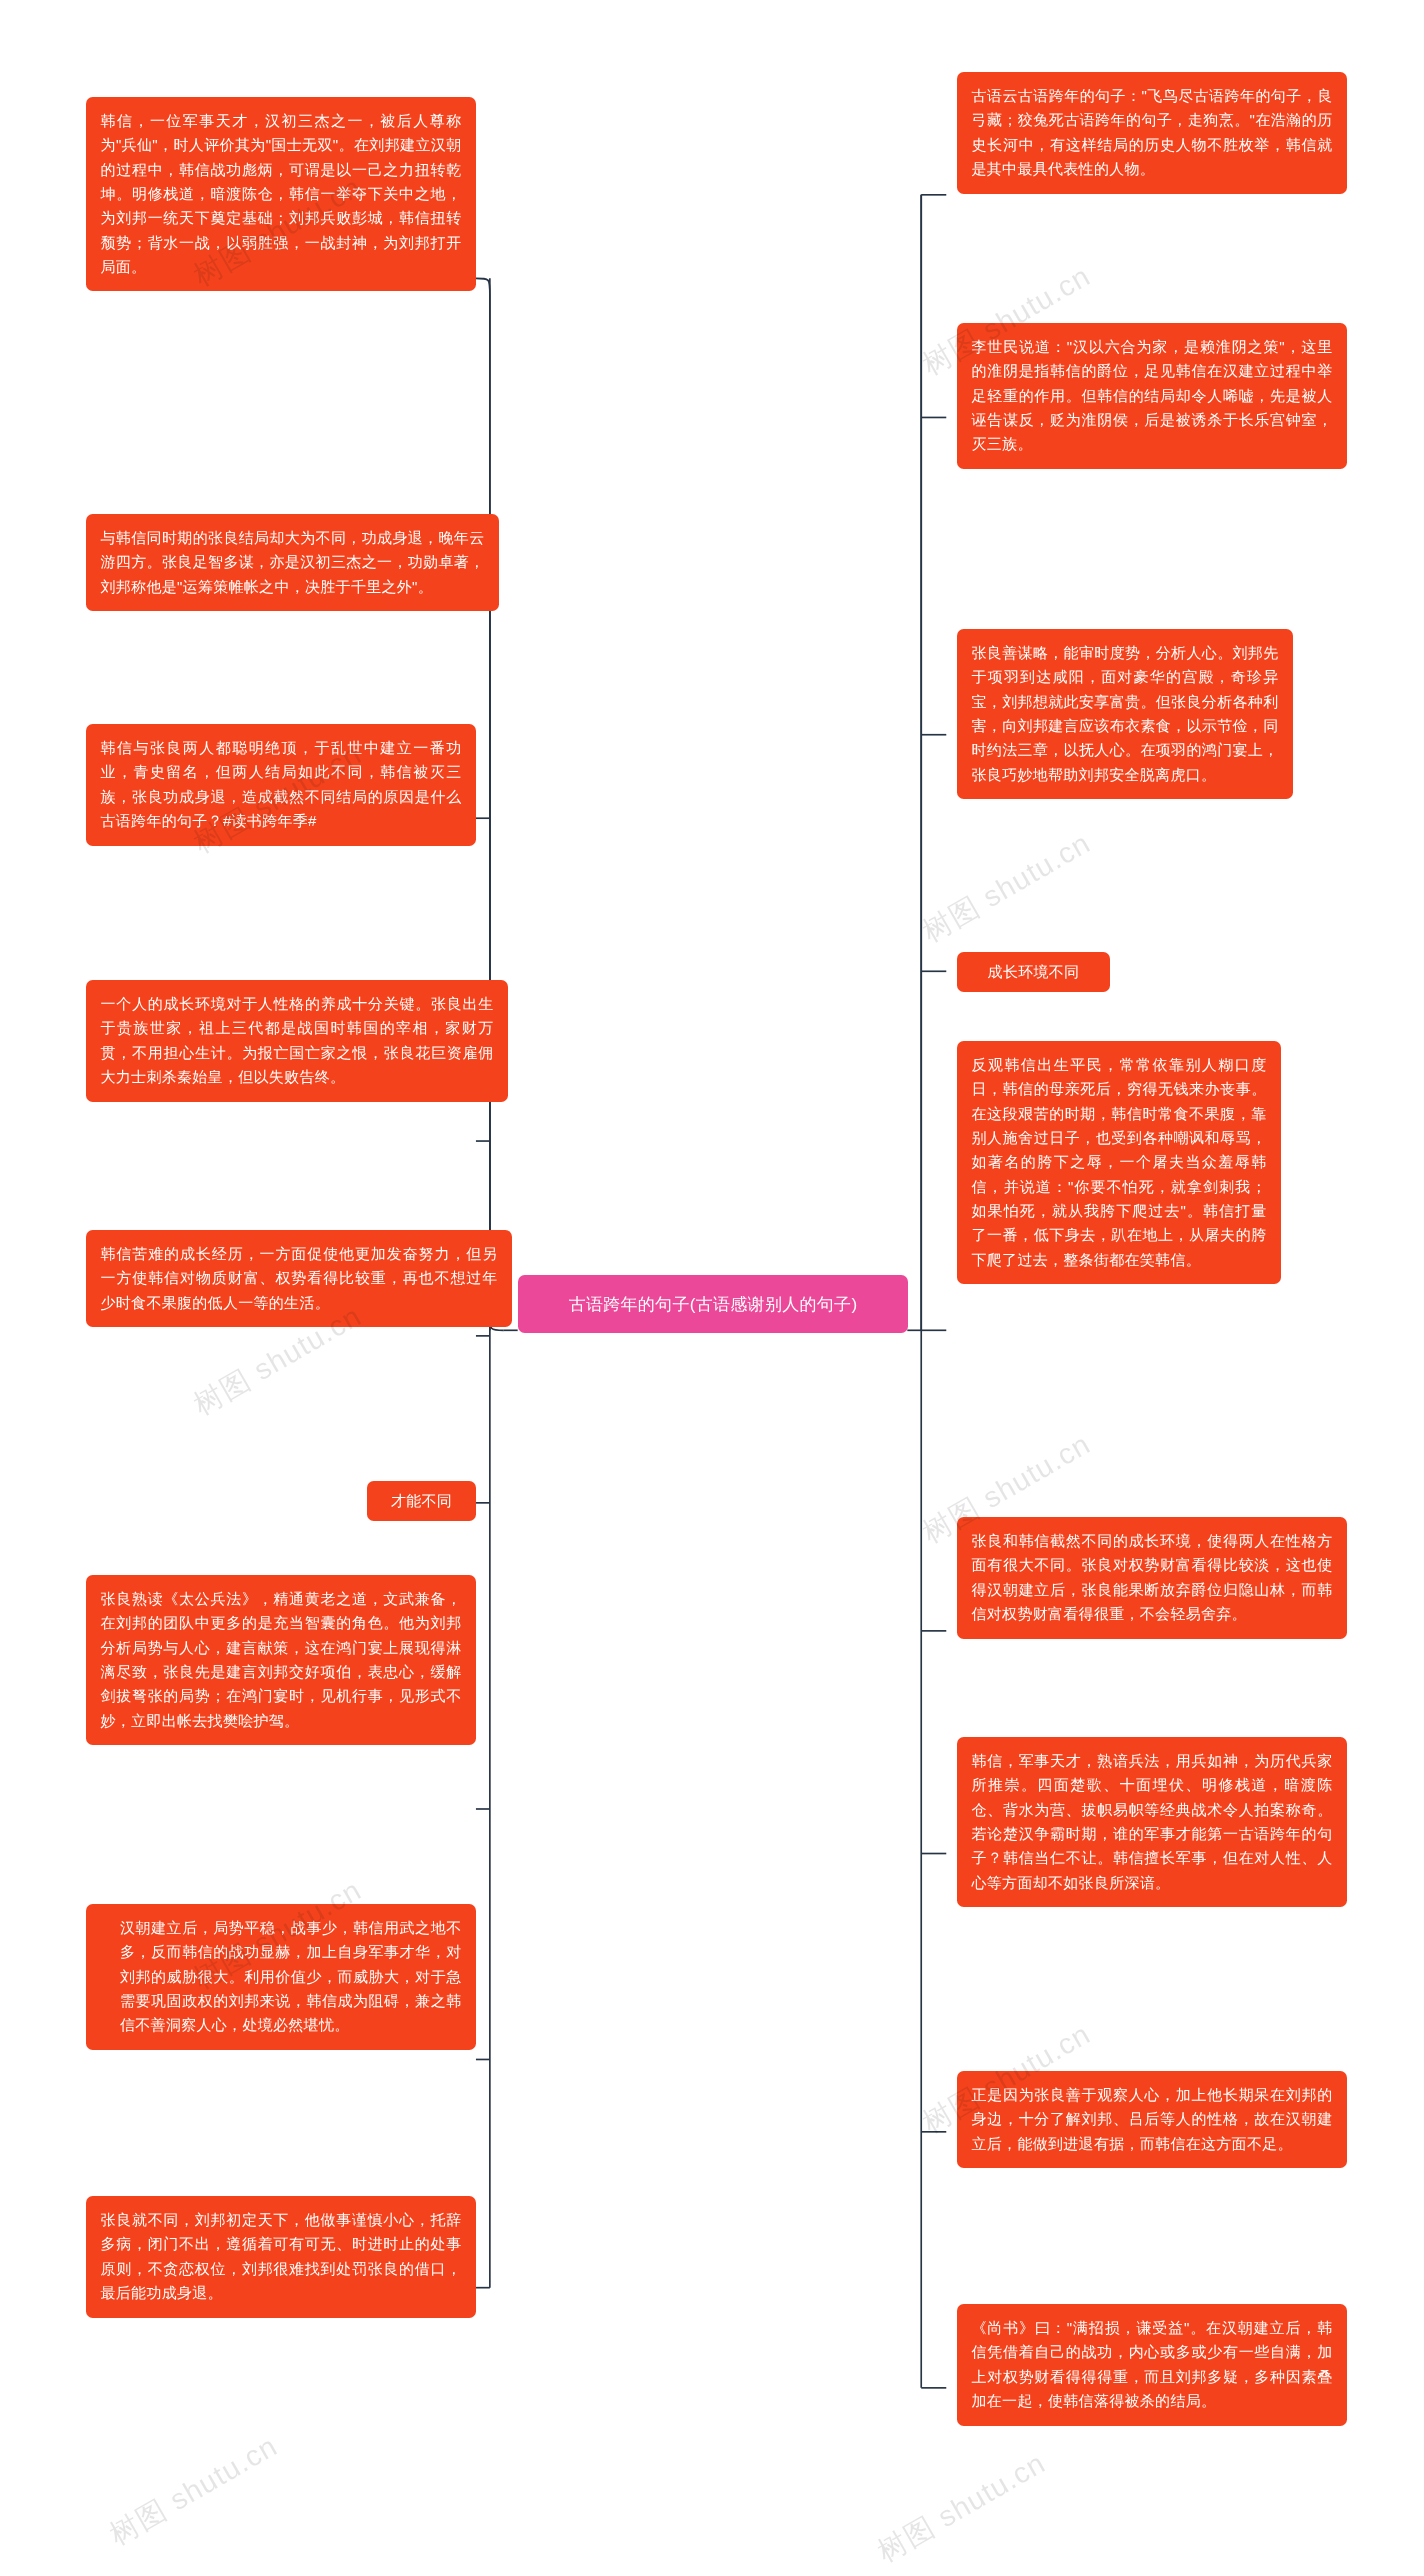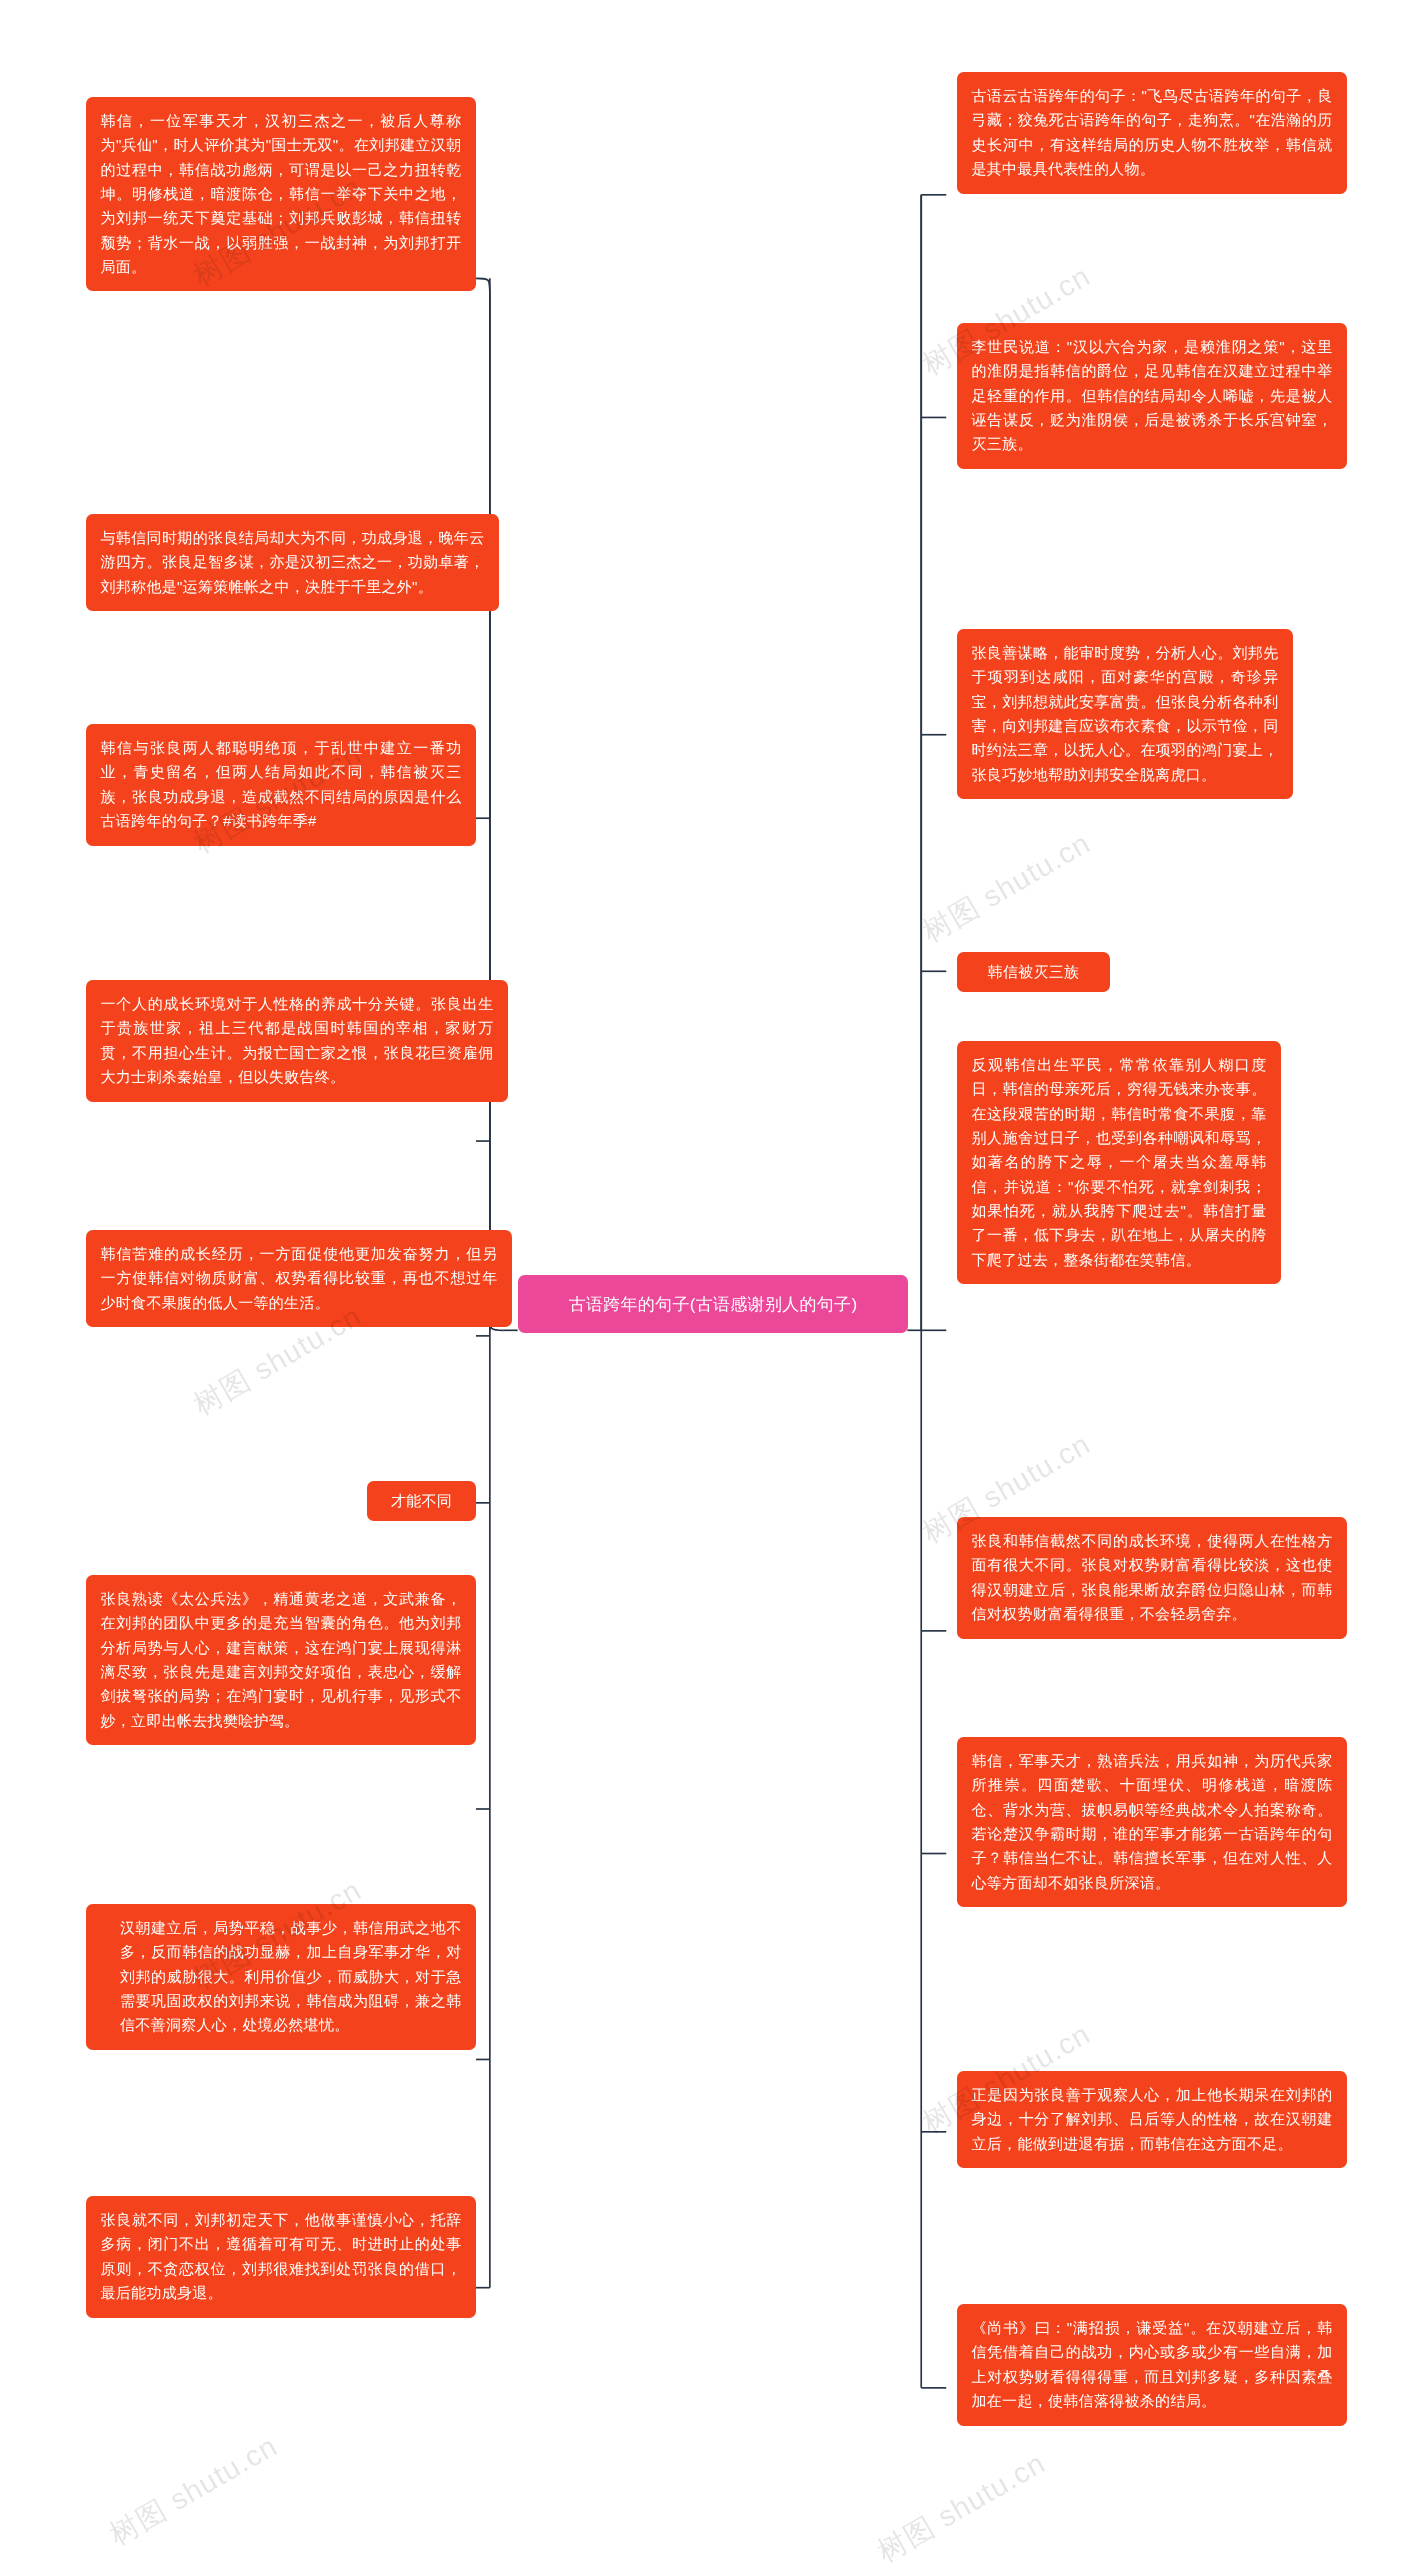--- a/index.html
+++ b/index.html
@@ -137,21 +137,21 @@
   <div class="node" style="left:86px; top:1904px; width:390px;padding-left:34px;">汉朝建立后，局势平稳，战事少，韩信用武之地不多，反而韩信的战功显赫，加上自身军事才华，对刘邦的威胁很大。利用价值少，而威胁大，对于急需要巩固政权的刘邦来说，韩信成为阻碍，兼之韩信不善洞察人心，处境必然堪忧。</div>
 
   <div class="node" style="left:86px; top:2196px; width:390px;">张良就不同，刘邦初定天下，他做事谨慎小心，托辞多病，闭门不出，遵循着可有可无、时进时止的处事原则，不贪恋权位，刘邦很难找到处罚张良的借口，最后能功成身退。</div>
 
   <div class="node" style="left:957px; top:72px; width:390px;">古语云古语跨年的句子："飞鸟尽古语跨年的句子，良弓藏；狡兔死古语跨年的句子，走狗烹。"在浩瀚的历史长河中，有这样结局的历史人物不胜枚举，韩信就是其中最具代表性的人物。</div>
 
   <div class="node" style="left:957px; top:323px; width:390px;">李世民说道："汉以六合为家，是赖淮阴之策"，这里的淮阴是指韩信的爵位，足见韩信在汉建立过程中举足轻重的作用。但韩信的结局却令人唏嘘，先是被人诬告谋反，贬为淮阴侯，后是被诱杀于长乐宫钟室，灭三族。</div>
 
   <div class="node" style="left:957px; top:629px; width:336px;">张良善谋略，能审时度势，分析人心。刘邦先于项羽到达咸阳，面对豪华的宫殿，奇珍异宝，刘邦想就此安享富贵。但张良分析各种利害，向刘邦建言应该布衣素食，以示节俭，同时约法三章，以抚人心。在项羽的鸿门宴上，张良巧妙地帮助刘邦安全脱离虎口。</div>
 
-  <div class="node small" style="left:957px; top:952px; width:153px;">韩信被灭三族</div>
+  <div class="node small" style="left:957px; top:952px; width:153px;">成长环境不同</div>
 
   <div class="node" style="left:957px; top:1041px; width:324px;">反观韩信出生平民，常常依靠别人糊口度日，韩信的母亲死后，穷得无钱来办丧事。在这段艰苦的时期，韩信时常食不果腹，靠别人施舍过日子，也受到各种嘲讽和辱骂，如著名的胯下之辱，一个屠夫当众羞辱韩信，并说道："你要不怕死，就拿剑刺我；如果怕死，就从我胯下爬过去"。韩信打量了一番，低下身去，趴在地上，从屠夫的胯下爬了过去，整条街都在笑韩信。</div>
 
   <div class="node" style="left:957px; top:1517px; width:390px;">张良和韩信截然不同的成长环境，使得两人在性格方面有很大不同。张良对权势财富看得比较淡，这也使得汉朝建立后，张良能果断放弃爵位归隐山林，而韩信对权势财富看得很重，不会轻易舍弃。</div>
 
   <div class="node" style="left:957px; top:1737px; width:390px;">韩信，军事天才，熟谙兵法，用兵如神，为历代兵家所推崇。四面楚歌、十面埋伏、明修栈道，暗渡陈仓、背水为营、拔帜易帜等经典战术令人拍案称奇。若论楚汉争霸时期，谁的军事才能第一古语跨年的句子？韩信当仁不让。韩信擅长军事，但在对人性、人心等方面却不如张良所深谙。</div>
 
   <div class="node" style="left:957px; top:2071px; width:390px;">正是因为张良善于观察人心，加上他长期呆在刘邦的身边，十分了解刘邦、吕后等人的性格，故在汉朝建立后，能做到进退有据，而韩信在这方面不足。</div>
 
   <div class="node" style="left:957px; top:2304px; width:390px;">《尚书》曰："满招损，谦受益"。在汉朝建立后，韩信凭借着自己的战功，内心或多或少有一些自满，加上对权势财看得得得重，而且刘邦多疑，多种因素叠加在一起，使韩信落得被杀的结局。</div>

